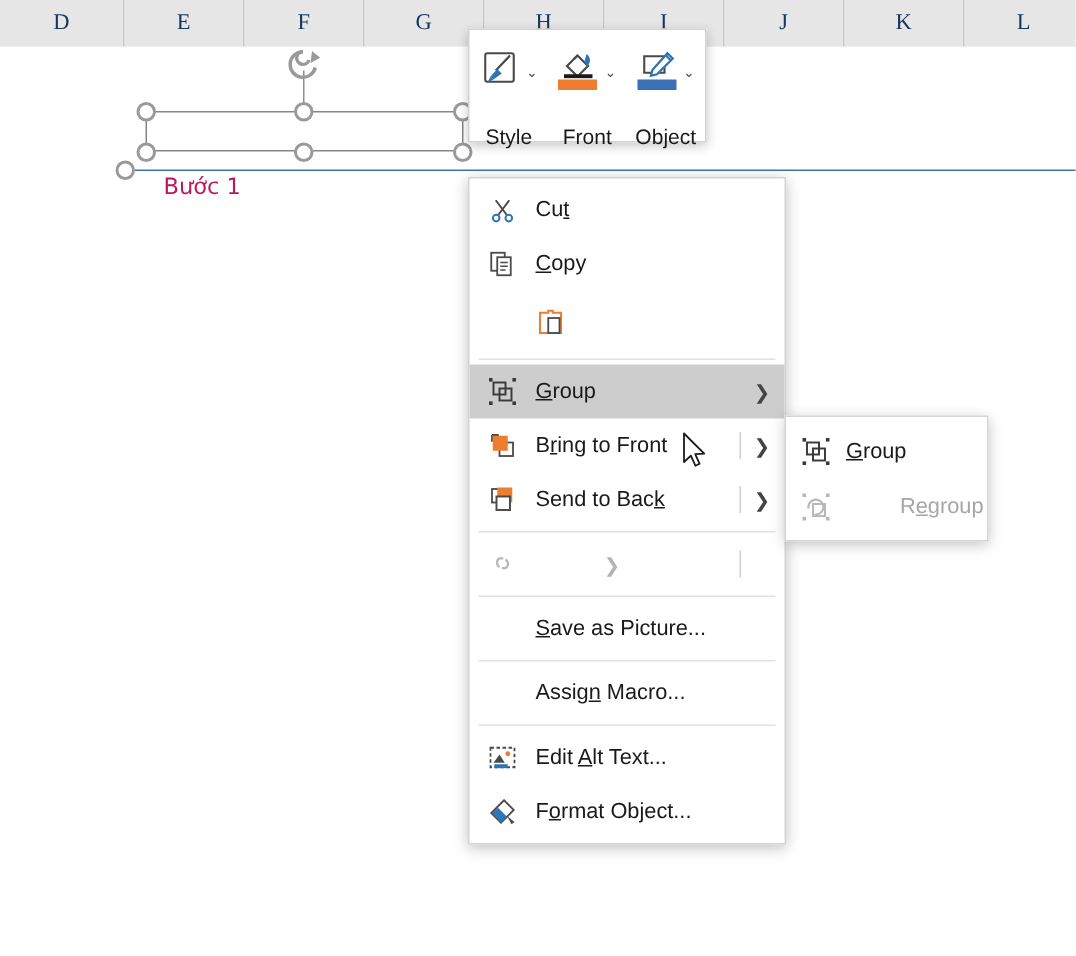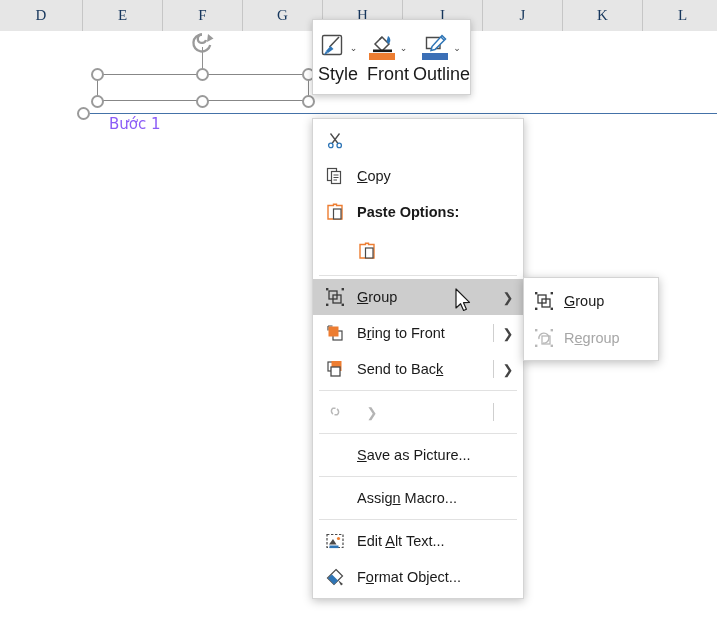--- a/index.html
+++ b/index.html
@@ -57,21 +57,21 @@
     position: absolute;
     left: 0; top: 0;
     width: 212px; height: 27px;
     border: 1px solid #878787;
     background: transparent;
   }
   .shape-text {
     position: absolute;
     left: 12px; top: 41px;
     font-size: 15px;
-    color: #8b5cf6;
+    color: #be185d;
     white-space: nowrap;
     font-family: "DejaVu Sans", sans-serif;
   }
   .rot-stem {
     position: absolute;
     left: 105px; top: -27px;
     width: 1px; height: 28px;
     background: #909090;
   }
   .rot-handle {
@@ -129,23 +129,23 @@
     justify-content: center;
     height: 36px;
   }
   .mt-chev {
     font-size: 9px;
     color: #444;
     margin-left: 3px;
     margin-top: 4px;
   }
   .mt-label {
-    font-size: 18px;
+    font-size: 14px;
     color: #1a1a1a;
-    margin-top: 0;
+    margin-top: 19px;
     font-family: "Liberation Sans", sans-serif;
   }
 
   
   .ctx-menu {
     position: absolute;
     left: 312px; top: 118px;
     width: 212px;
     background: #ffffff;
     border: 1px solid #d4d4d4;
@@ -156,21 +156,21 @@
     position: relative;
     display: flex;
     align-items: center;
     height: 36px;
     padding-left: 0;
     cursor: default;
     font-size: 14.5px;
     color: #1a1a1a;
   }
   .mi.hl { background: #cdcdcd; }
-  .mi.disabled { color: #a6a6a6; }
+  .mi.disabled { color: #a6a6a6; gap: 36px; }
   .mi-icon {
     width: 44px;
     min-width: 44px;
     display: flex;
     align-items: center;
     justify-content: center;
   }
   .mi-label {
     flex: 1 1 auto;
     white-space: nowrap;
@@ -306,54 +306,45 @@
           <span>
             <svg width="28" height="22" viewBox="0 0 28 22">
               <path d="M4.5 4.5 H18 V15.5 H4.5 Z" fill="#fff" stroke="#4a4a4a" stroke-width="1.4"></path>
               <path d="M20 2.5 L23.5 6 L13 16.5 L9 17.5 L10 13.5 Z" fill="#fff" stroke="#2E75B6" stroke-width="1.5"></path>
               <path d="M19 4 L22 7" stroke="#2E75B6" stroke-width="1.5"></path>
             </svg>
             <div style="width: 26px; height: 7px; margin-top: -2px; background: rgb(59, 111, 182);"></div>
           </span>
           <span class="mt-chev">⌄</span>
         </div>
-        <div class="mt-label">Outline</div>
+        <div class="mt-label">Object</div>
       </div>
     </div>
 
   <div class="ctx-menu" id="ctxMenu">
       <div class="mi">
         <div class="mi-icon">
           <svg width="20" height="20" viewBox="0 0 20 20">
             <path d="M5.5 3.5 L13 13.5 M14.5 3.5 L7 13.5" stroke="#4a4a4a" stroke-width="1.3" fill="none"></path>
             <circle cx="5.8" cy="15.4" r="2.2" fill="none" stroke="#2E75B6" stroke-width="1.3"></circle>
             <circle cx="14.2" cy="15.4" r="2.2" fill="none" stroke="#2E75B6" stroke-width="1.3"></circle>
           </svg>
         </div>
+        <div class="mi-label">Cu<u>t</u></div>
         <div class="mi-arrow"></div>
       </div>
       <div class="mi">
         <div class="mi-icon">
           <svg width="20" height="20" viewBox="0 0 20 20">
             <rect x="2.5" y="2.5" width="9" height="12" fill="#fff" stroke="#4a4a4a" stroke-width="1.2"></rect>
             <rect x="6.5" y="5.5" width="9" height="12" fill="#fff" stroke="#4a4a4a" stroke-width="1.2"></rect>
             <path d="M8.5 9h5M8.5 11.5h5M8.5 14h3.5" stroke="#4a4a4a" stroke-width="1"></path>
           </svg>
         </div>
         <div class="mi-label"><u>C</u>opy</div>
-        <div class="mi-arrow"></div>
-      </div>
-      <div class="mi">
-        <div class="mi-icon">
-          <svg width="20" height="20" viewBox="0 0 20 20">
-            <path d="M3 3.5h5.5V2.2h3V3.5H17V17H3Z" fill="none" stroke="#ED7D31" stroke-width="1.4"></path>
-            <rect x="8.5" y="7" width="7.5" height="10" fill="#fff" stroke="#4a4a4a" stroke-width="1.2"></rect>
-          </svg>
-        </div>
-        <div class="mi-label bold">Paste Options:</div>
         <div class="mi-arrow"></div>
       </div>
       <div class="paste-row">
         <span>
           <svg width="20" height="20" viewBox="0 0 20 20">
             <path d="M3 3.5h5.5V2.2h3V3.5H17V17H3Z" fill="none" stroke="#ED7D31" stroke-width="1.4"></path>
             <rect x="8.5" y="7" width="7.5" height="10" fill="#fff" stroke="#4a4a4a" stroke-width="1.2"></rect>
           </svg>
         </span>
       </div>

